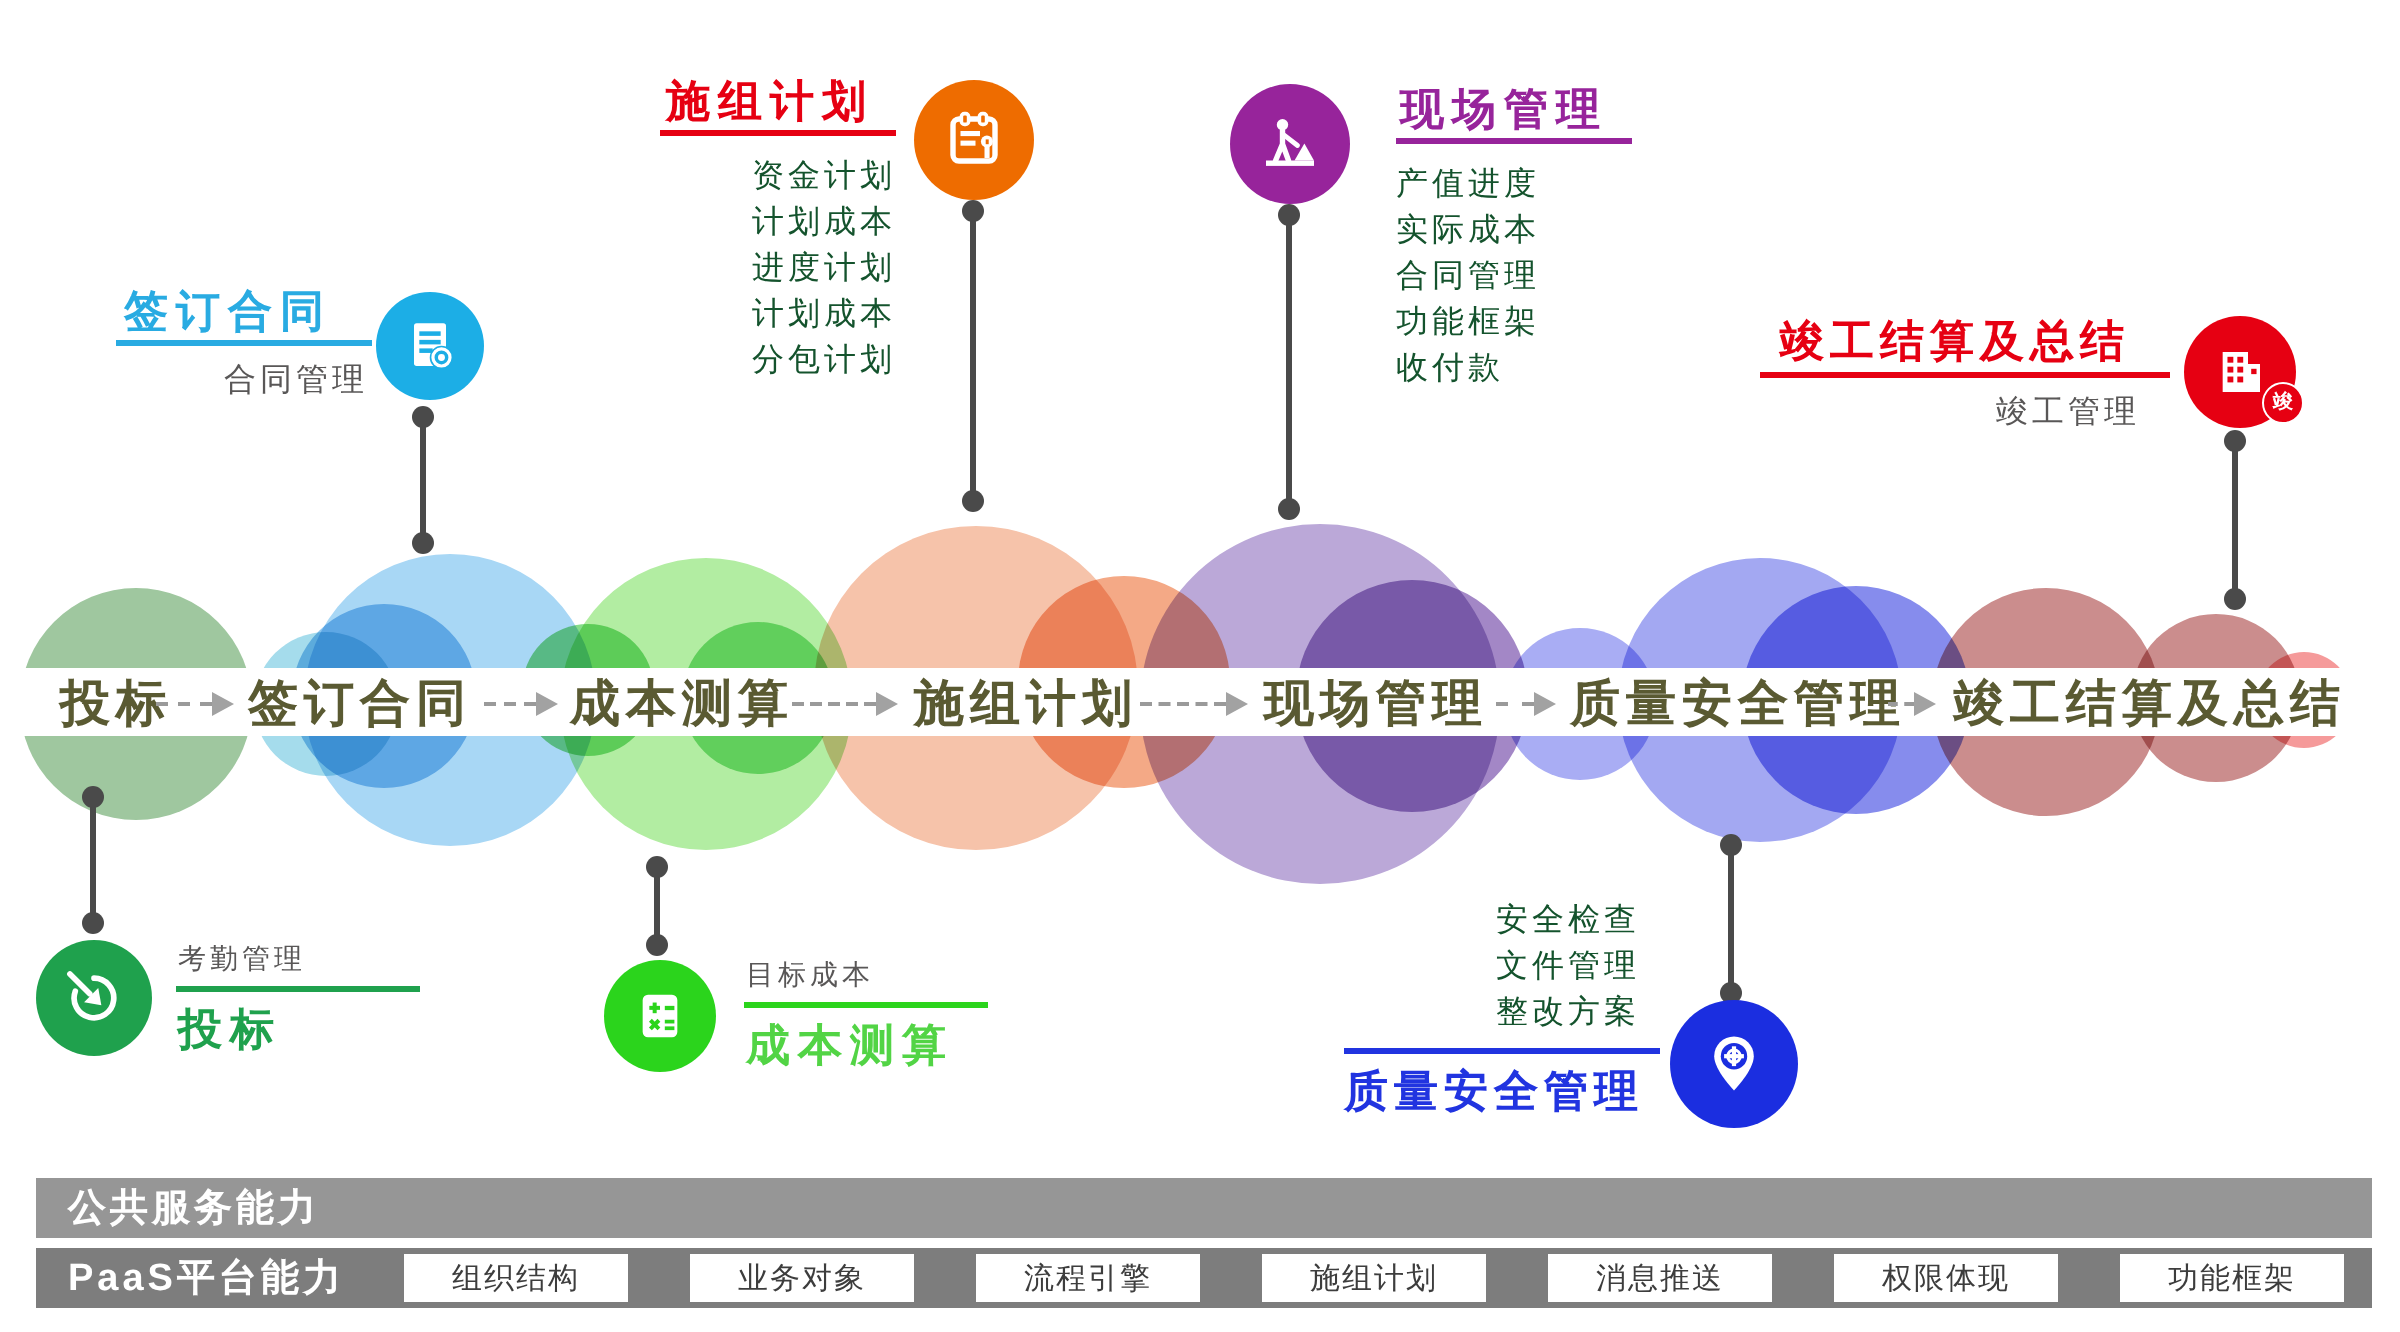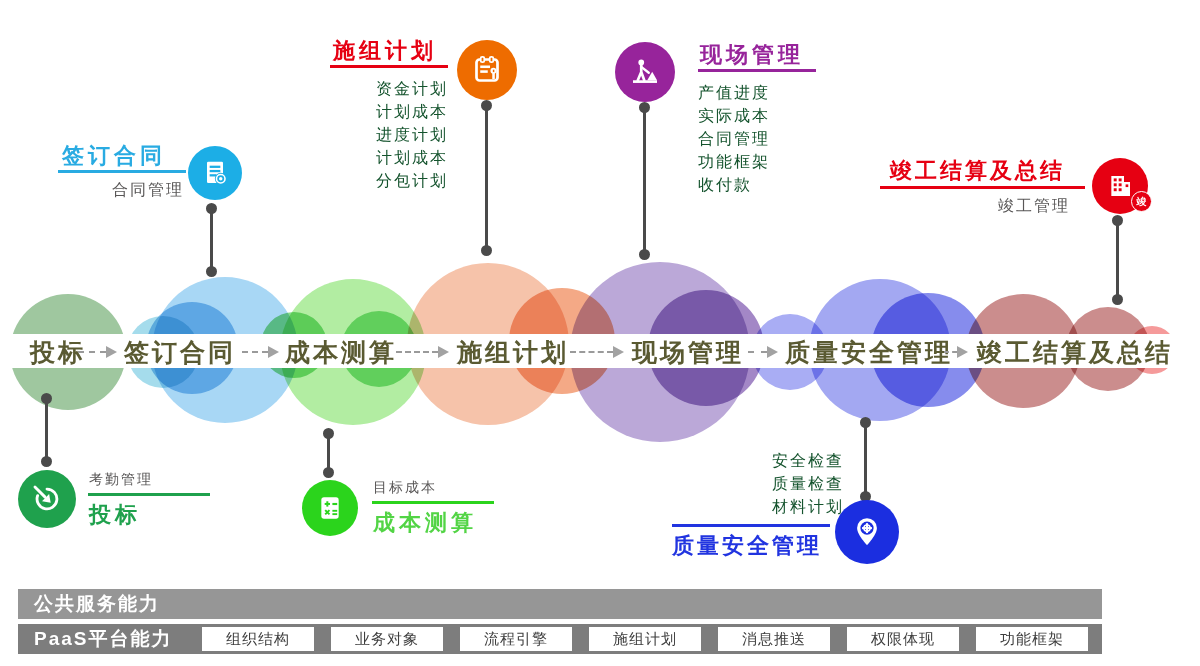--- a/index.html
+++ b/index.html
@@ -37,21 +37,21 @@
   .sec-list{position:absolute;z-index:5;font-size:16px;color:#14532d;letter-spacing:2px;line-height:23px;}
   .sec-list div{height:23px;}
   .ta-r{text-align:right;}
   
   .mini-badge{
     position:absolute;right:-4px;bottom:2px;width:19px;height:19px;border-radius:50%;
     background:#e60012;border:1.5px solid #fff;color:#fff;font-size:10px;line-height:19px;
     text-align:center;font-weight:700;
   }
   
-  .cap-row{position:absolute;left:18px;width:1084px;height:30px;z-index:6;display:flex;align-items:center;}
+  .cap-row{position:absolute;left:18px;width:1168px;height:30px;z-index:6;display:flex;align-items:center;}
   .cap-label{color:#fff;font-weight:700;font-size:19px;letter-spacing:2px;padding-left:16px;width:164px;flex:none;}
   .cap-items{flex:1;display:flex;justify-content:space-between;padding:0 14px 0 4px;}
   .cap-box{
     width:112px;height:24px;background:#fff;color:#3d3d3d;font-size:15px;letter-spacing:1px;
     display:flex;align-items:center;justify-content:center;white-space:nowrap;
   }
 </style>
 </head>
 <body>
 
@@ -202,24 +202,24 @@
   <div class="sec-sub ta-r" style="left:880px;top:196px;width:190px;">竣工管理</div>
 
   <div class="sec-sub" style="left:89px;top:471px;font-size:14px;">考勤管理</div>
   <div class="sec-line" style="left:88px;top:493px;width:122px;background:#1fa14d;"></div>
   <div class="sec-title" style="left:89px;top:500px;color:#1fa14d;">投标</div>
 
   <div class="sec-sub" style="left:373px;top:479px;font-size:14px;">目标成本</div>
   <div class="sec-line" style="left:372px;top:501px;width:122px;background:#2bd41c;"></div>
   <div class="sec-title" style="left:373px;top:508px;color:#52d445;">成本测算</div>
 
-  <div class="sec-list ta-r" style="left:696px;top:448px;width:148px;line-height:25px;">
+  <div class="sec-list ta-r" style="left:672px;top:448px;width:148px;line-height:25px;">
     <div>安全检查</div>
-    <div>质量检查</div>
-    <div>材料计划</div>
+    <div>文件管理</div>
+    <div>整改方案</div>
   </div>
   <div class="sec-line" style="left:672px;top:524px;width:158px;background:#2134e0;"></div>
   <div class="sec-title" style="left:672px;top:531px;color:#2134e0;letter-spacing:3px;">质量安全管理</div>
 
   <div class="cap-row" style="top:589px;background:#969696;">
     <div class="cap-label">公共服务能力</div>
   </div>
   <div class="cap-row" style="top:624px;background:#7d7d7d;">
     <div class="cap-label">PaaS平台能力</div>
     <div class="cap-items">

